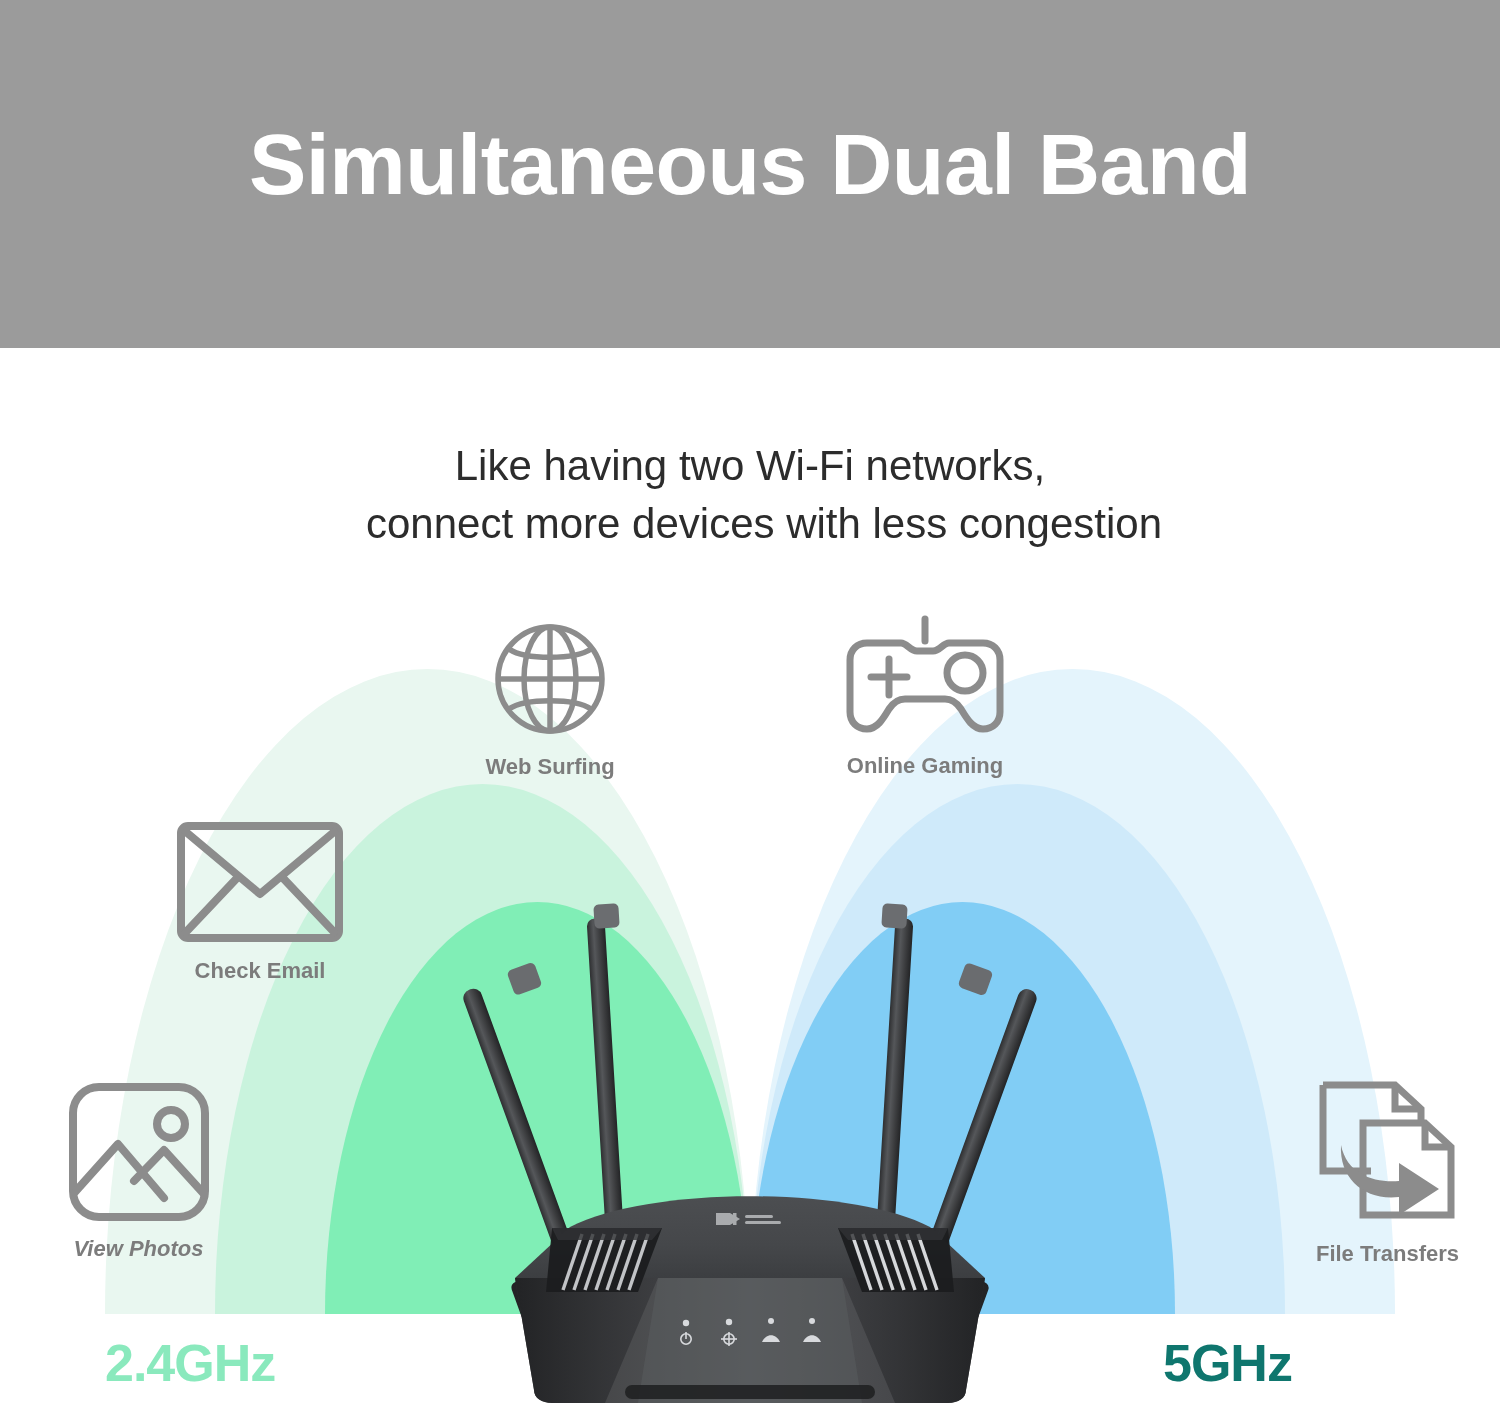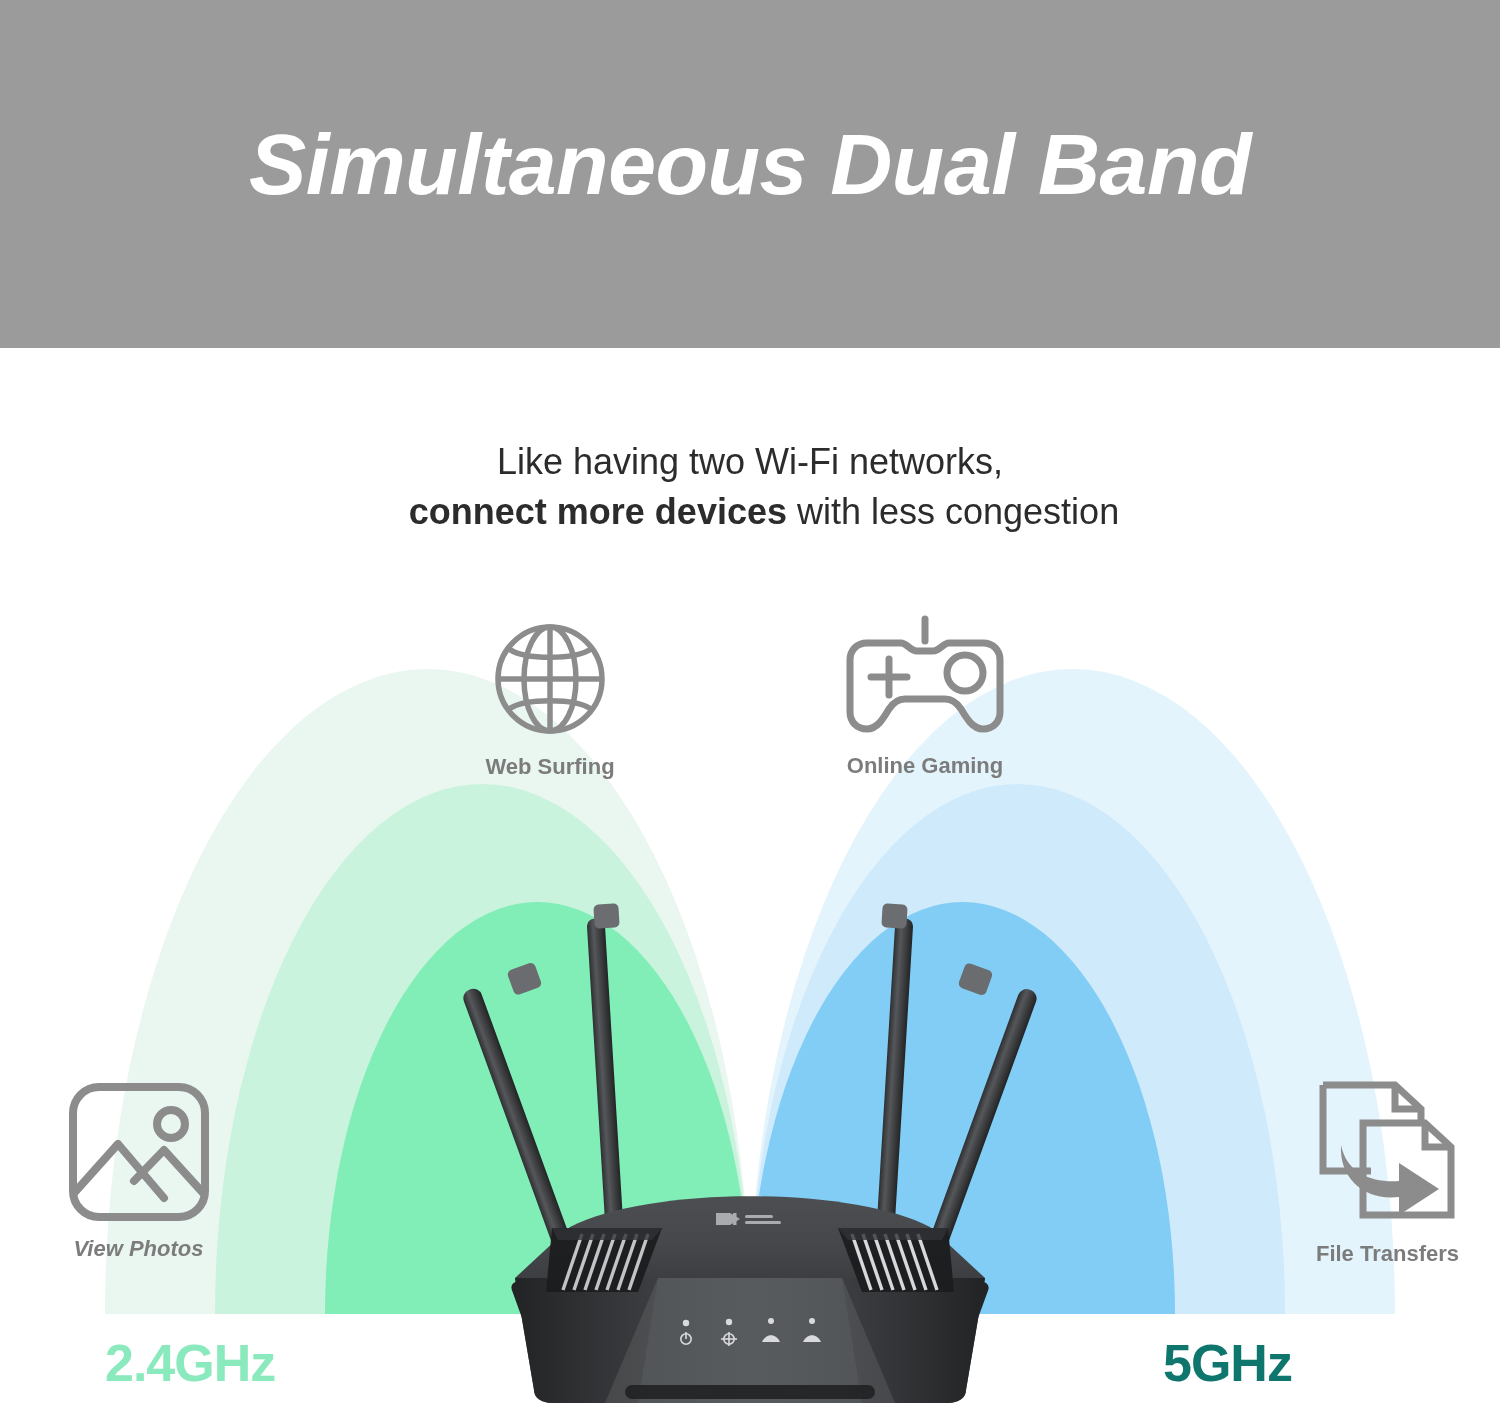--- a/index.html
+++ b/index.html
@@ -20,33 +20,32 @@
   }
   .banner-title{
     position:absolute;left:0;top:118px;width:1500px;
     text-align:center;
     color:#ffffff;
     font-size:86px;
     font-weight:700;
     letter-spacing:-0.5px;
     line-height:1.08;
     white-space:nowrap;
-    font-style:italic;
   }
 
   
   .subtitle{
     position:absolute;left:0;top:437px;width:1500px;
     text-align:center;
     color:#2c2c2c;
-    font-size:36px;
+    font-size:42px;
     line-height:1.38;
     font-weight:400;
   }
-  .subtitle .l2 b{font-weight:700;margin-left:28px;}
+  .subtitle .l2 b{font-weight:400;margin-left:28px;}
 
   
   .arcs{
     position:absolute;left:0;top:600px;width:1500px;height:714px;
     overflow:hidden;
   }
   .arc{
     position:absolute;border-radius:50% 50% 0 0 / 100% 100% 0 0;
     bottom:0;
   }
@@ -137,20 +136,31 @@
         <line x1="80" y1="4" x2="80" y2="26"></line>
         <path d="M22 28 H56 C62 28 65 36 72 36 H88 C95 36 98 28 104 28 H138 C148 28 155 35 155 45 V97 C155 107 148 114 138 114 C128 114 122 104 116 94 C112 88 107 84 100 84 H60 C53 84 48 88 44 94 C38 104 32 114 22 114 C12 114 5 107 5 97 V45 C5 35 12 28 22 28 Z"></path>
         <line x1="26" y1="62" x2="62" y2="62"></line>
         <line x1="44" y1="44" x2="44" y2="80"></line>
         <circle cx="120" cy="58" r="18"></circle>
       </svg>
     </span>
     <span class="cap">Online Gaming</span>
   </div>
 
+  <div class="feature f-mail">
+    <span class="glyph">
+      <svg width="168" height="124" viewBox="0 0 168 124" fill="none" stroke="#8c8c8c" stroke-width="8" stroke-linejoin="round" stroke-linecap="round">
+        <rect x="5" y="6" width="158" height="112" rx="7"></rect>
+        <path d="M10 12 L84 74 L158 12"></path>
+        <path d="M10 112 L62 57"></path>
+        <path d="M158 112 L106 57"></path>
+      </svg>
+    </span>
+    <span class="cap">Check Email</span>
+  </div>
 
 
   <div class="feature f-photo">
     <span class="glyph">
       <svg width="142" height="140" viewBox="0 0 142 140" fill="none" stroke="#8c8c8c" stroke-width="8" stroke-linejoin="round" stroke-linecap="round">
         <rect x="5" y="5" width="132" height="130" rx="26"></rect>
         <circle cx="103" cy="42" r="14"></circle>
         <path d="M7 110 L50 62 L96 116"></path>
         <path d="M66 99 L96 68 L136 112"></path>
       </svg>

